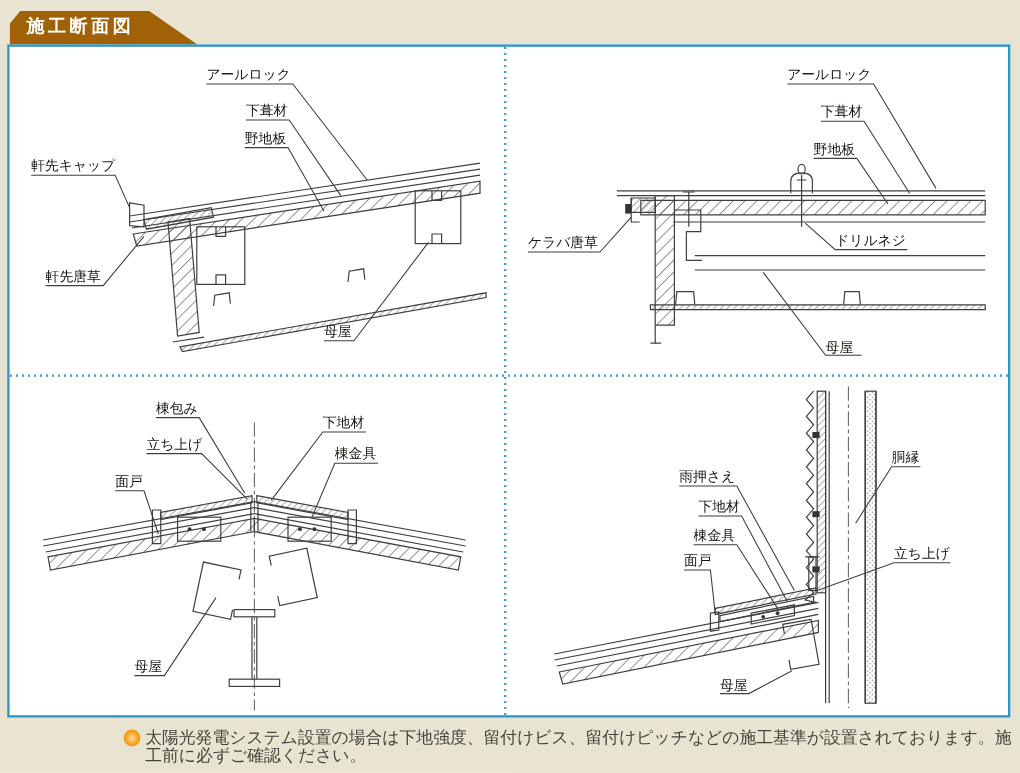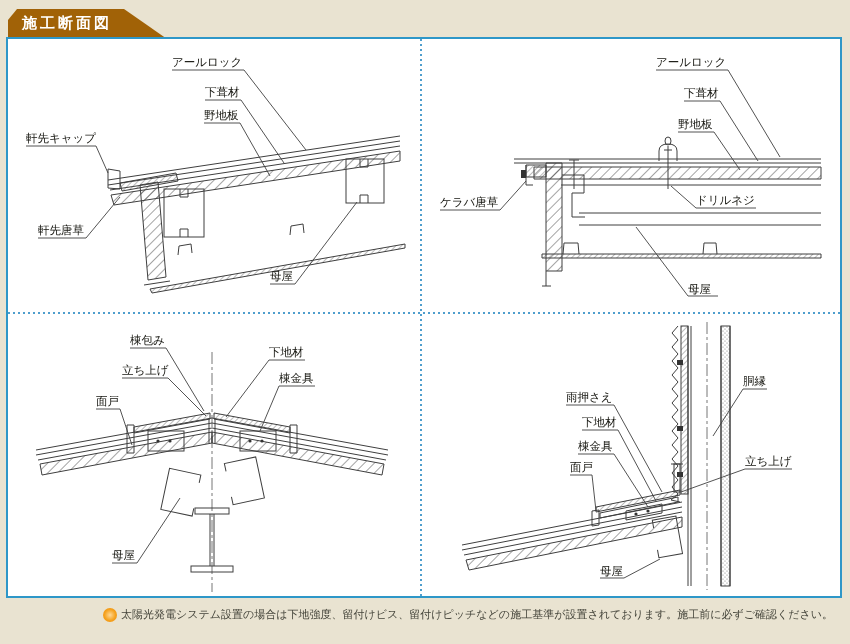--- a/index.html
+++ b/index.html
@@ -33,21 +33,21 @@
   .vdiv{
     position:absolute;left:420px;top:39px;width:2px;height:557px;
     background-image:repeating-linear-gradient(to bottom,#4e9ecd 0 2px,transparent 2px 5px);
   }
   .note-bullet{
     position:absolute;left:103px;top:608px;width:14px;height:14px;border-radius:50%;
     background:radial-gradient(circle,#ffd894 0%,#f5a21f 55%,#ef8b00 100%);
   }
   .note-text{
     position:absolute;left:121px;top:607px;width:726px;
-    font-size:11px;line-height:15px;color:#44443a;
+    font-size:14px;line-height:15px;color:#44443a;
   }
   .note-text .l2{margin-left:64px;}
   .q text{fill:#15150f;font-size:11.5px;font-family:"Liberation Sans",sans-serif;}
   .q .ldr{fill:none;stroke:#3f3f3f;stroke-width:0.9;}
   .geo{stroke:#3f3f3f;stroke-width:1;fill:none;}
   .cl{stroke:#666;stroke-width:0.9;fill:none;}
 </style>
 </head>
 <body>
 

